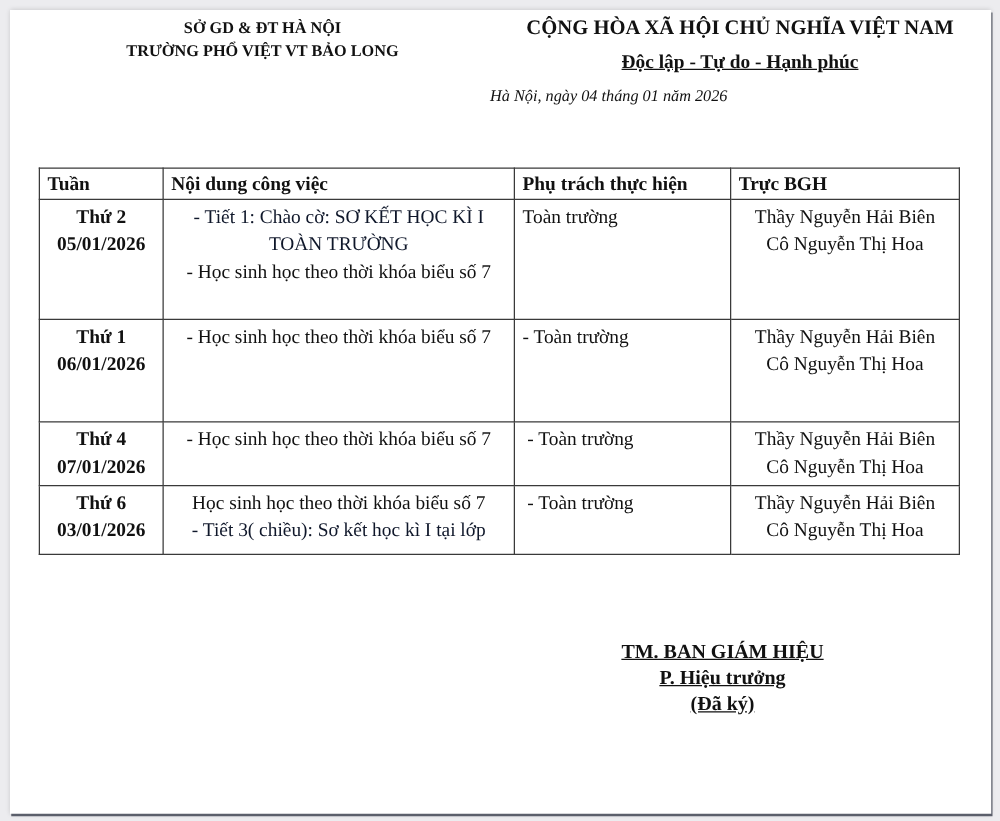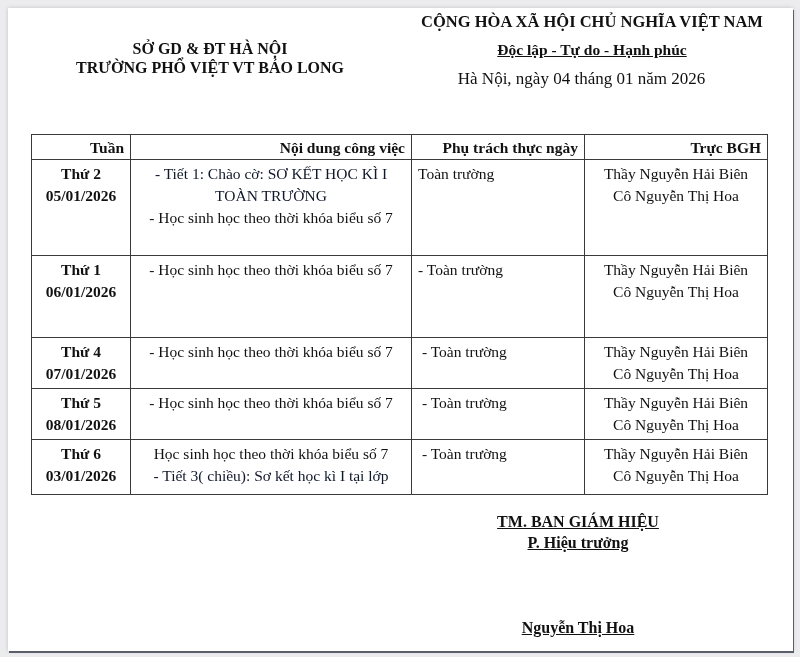--- a/index.html
+++ b/index.html
@@ -15,54 +15,54 @@
     background: #ffffff;
     box-shadow: 1px 2px 0 #5b5f6b, 0 0 4px rgba(0,0,0,0.18);
     font-family: "Liberation Serif", "DejaVu Serif", serif;
     color: #111;
   }
   .abs { position: absolute; }
   .bold { font-weight: bold; }
   .center { text-align: center; }
   .left-head {
     left: 32px; top: 4px; width: 340px;
-    font-size: 16px; line-height: 19px; margin-top: 27px;
+    font-size: 13px; line-height: 19px;
   }
   .right-head {
     left: 384px; top: 4px; width: 400px;
     font-size: 16.5px; line-height: 19px;
   }
   .motto {
     left: 384px; top: 33px; width: 400px;
     font-size: 15.5px; text-decoration: underline;
   }
   .date-line {
     left: 384px; top: 61px; width: 379px;
-    text-align: center; font-size: 17px;
+    text-align: left; font-style: italic; font-size: 13px;
   }
   .title {
     left: 0; top: 88px; width: 785px;
     font-size: 22.5px; font-weight: bold; text-align: center;
   }
   table.sched {
     position: absolute;
     left: 23px; top: 126px;
     width: 737px;
     border-collapse: collapse;
     font-size: 15.5px;
   }
   table.sched td, table.sched th {
     border: 1.3px solid #3a3a3a;
     vertical-align: top;
     padding: 3px 6px 0 6px;
     line-height: 22px;
   }
   table.sched th {
     font-weight: bold;
-    text-align: right;
+    text-align: left;
     height: 23px;
     padding-top: 1px;
     vertical-align: middle;
   }
   .c-day { width: 86px; text-align: center; font-weight: bold; }
   .c-content { width: 268px; }
   .c-resp { width: 160px; }
   .c-duty { width: 170px; }
   .red { color: #0f172a; }
   .line { display: block; text-align: center; }
@@ -88,21 +88,21 @@
   <div class="abs right-head bold center">CỘNG HÒA XÃ HỘI CHỦ NGHĨA VIỆT NAM</div>
   <div class="abs motto bold center">Độc lập - Tự do - Hạnh phúc</div>
   <div class="abs date-line">Hà Nội, ngày 04 tháng 01 năm 2026</div>
 
 
   <table class="sched">
     <thead>
       <tr>
         <th class="c-day">Tuần</th>
         <th class="c-content">Nội dung công việc</th>
-        <th class="c-resp">Phụ trách thực ngày</th>
+        <th class="c-resp">Phụ trách thực hiện</th>
         <th class="c-duty">Trực BGH</th>
       </tr>
     </thead>
     <tbody>
 
       <tr class="row0">
         <td class="c-day">
           <span class="line">Thứ 2</span>
           <span class="line">05/01/2026</span>
         </td>
@@ -140,34 +140,20 @@
         <td class="c-content">
           <span class="line">- Học sinh học theo thời khóa biểu số 7</span>
         </td>
         <td class="c-resp" style="white-space:pre"> - Toàn trường</td>
         <td class="c-duty">
           <span class="line">Thầy Nguyễn Hải Biên</span>
           <span class="line">Cô Nguyễn Thị Hoa</span>
         </td>
       </tr>
 
-      <tr class="row3">
-        <td class="c-day">
-          <span class="line">Thứ 5</span>
-          <span class="line">08/01/2026</span>
-        </td>
-        <td class="c-content">
-          <span class="line">- Học sinh học theo thời khóa biểu số 7</span>
-        </td>
-        <td class="c-resp" style="white-space:pre"> - Toàn trường</td>
-        <td class="c-duty">
-          <span class="line">Thầy Nguyễn Hải Biên</span>
-          <span class="line">Cô Nguyễn Thị Hoa</span>
-        </td>
-      </tr>
 
       <tr class="row4">
         <td class="c-day">
           <span class="line">Thứ 6</span>
           <span class="line">03/01/2026</span>
         </td>
         <td class="c-content">
           <span class="line">Học sinh học theo thời khóa biểu số 7</span>
           <span class="line red">- Tiết 3( chiều): Sơ kết học kì I tại lớp</span>
         </td>
@@ -176,16 +162,16 @@
           <span class="line">Thầy Nguyễn Hải Biên</span>
           <span class="line">Cô Nguyễn Thị Hoa</span>
         </td>
       </tr>
     </tbody>
   </table>
 
   <div class="abs sig" style="top:503px;">
     <div>TM. BAN GIÁM HIỆU</div>
     <div>P. Hiệu trưởng</div>
+    <div>(Đã ký)</div>
   </div>
-  <div class="abs sig" style="top:609px;">Nguyễn Thị Hoa</div>
 
 </div>
 
 </body></html>

